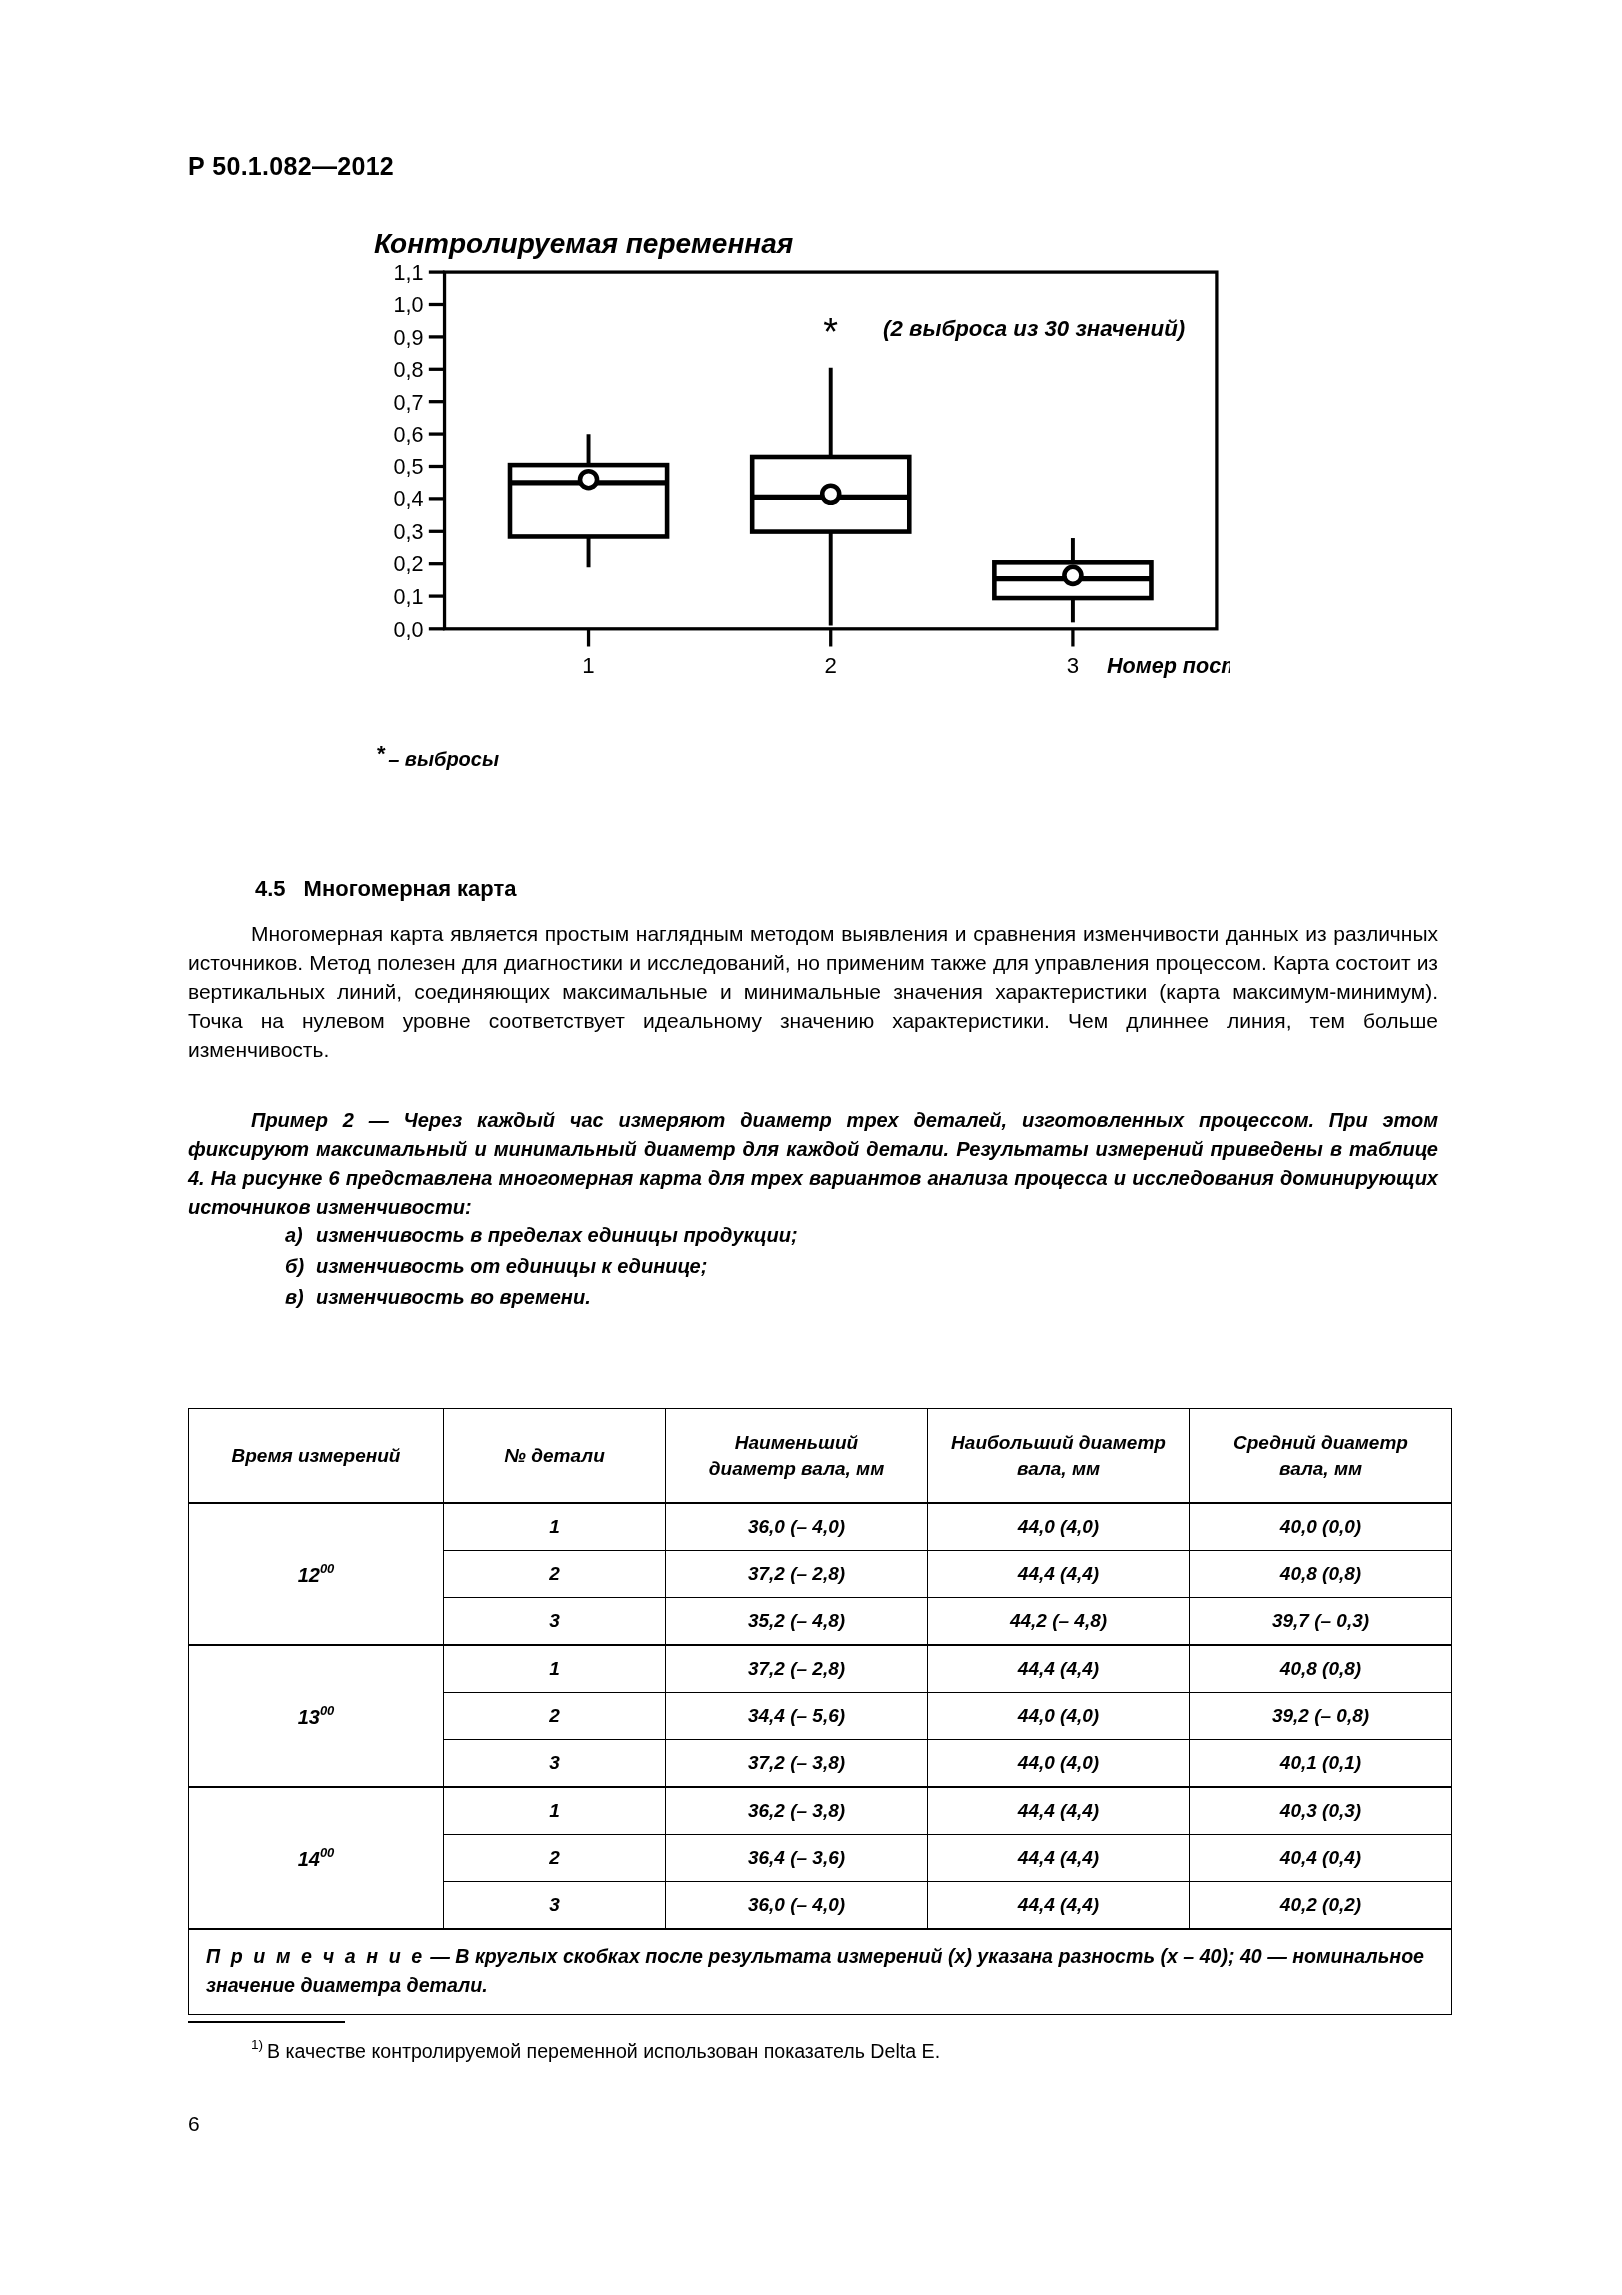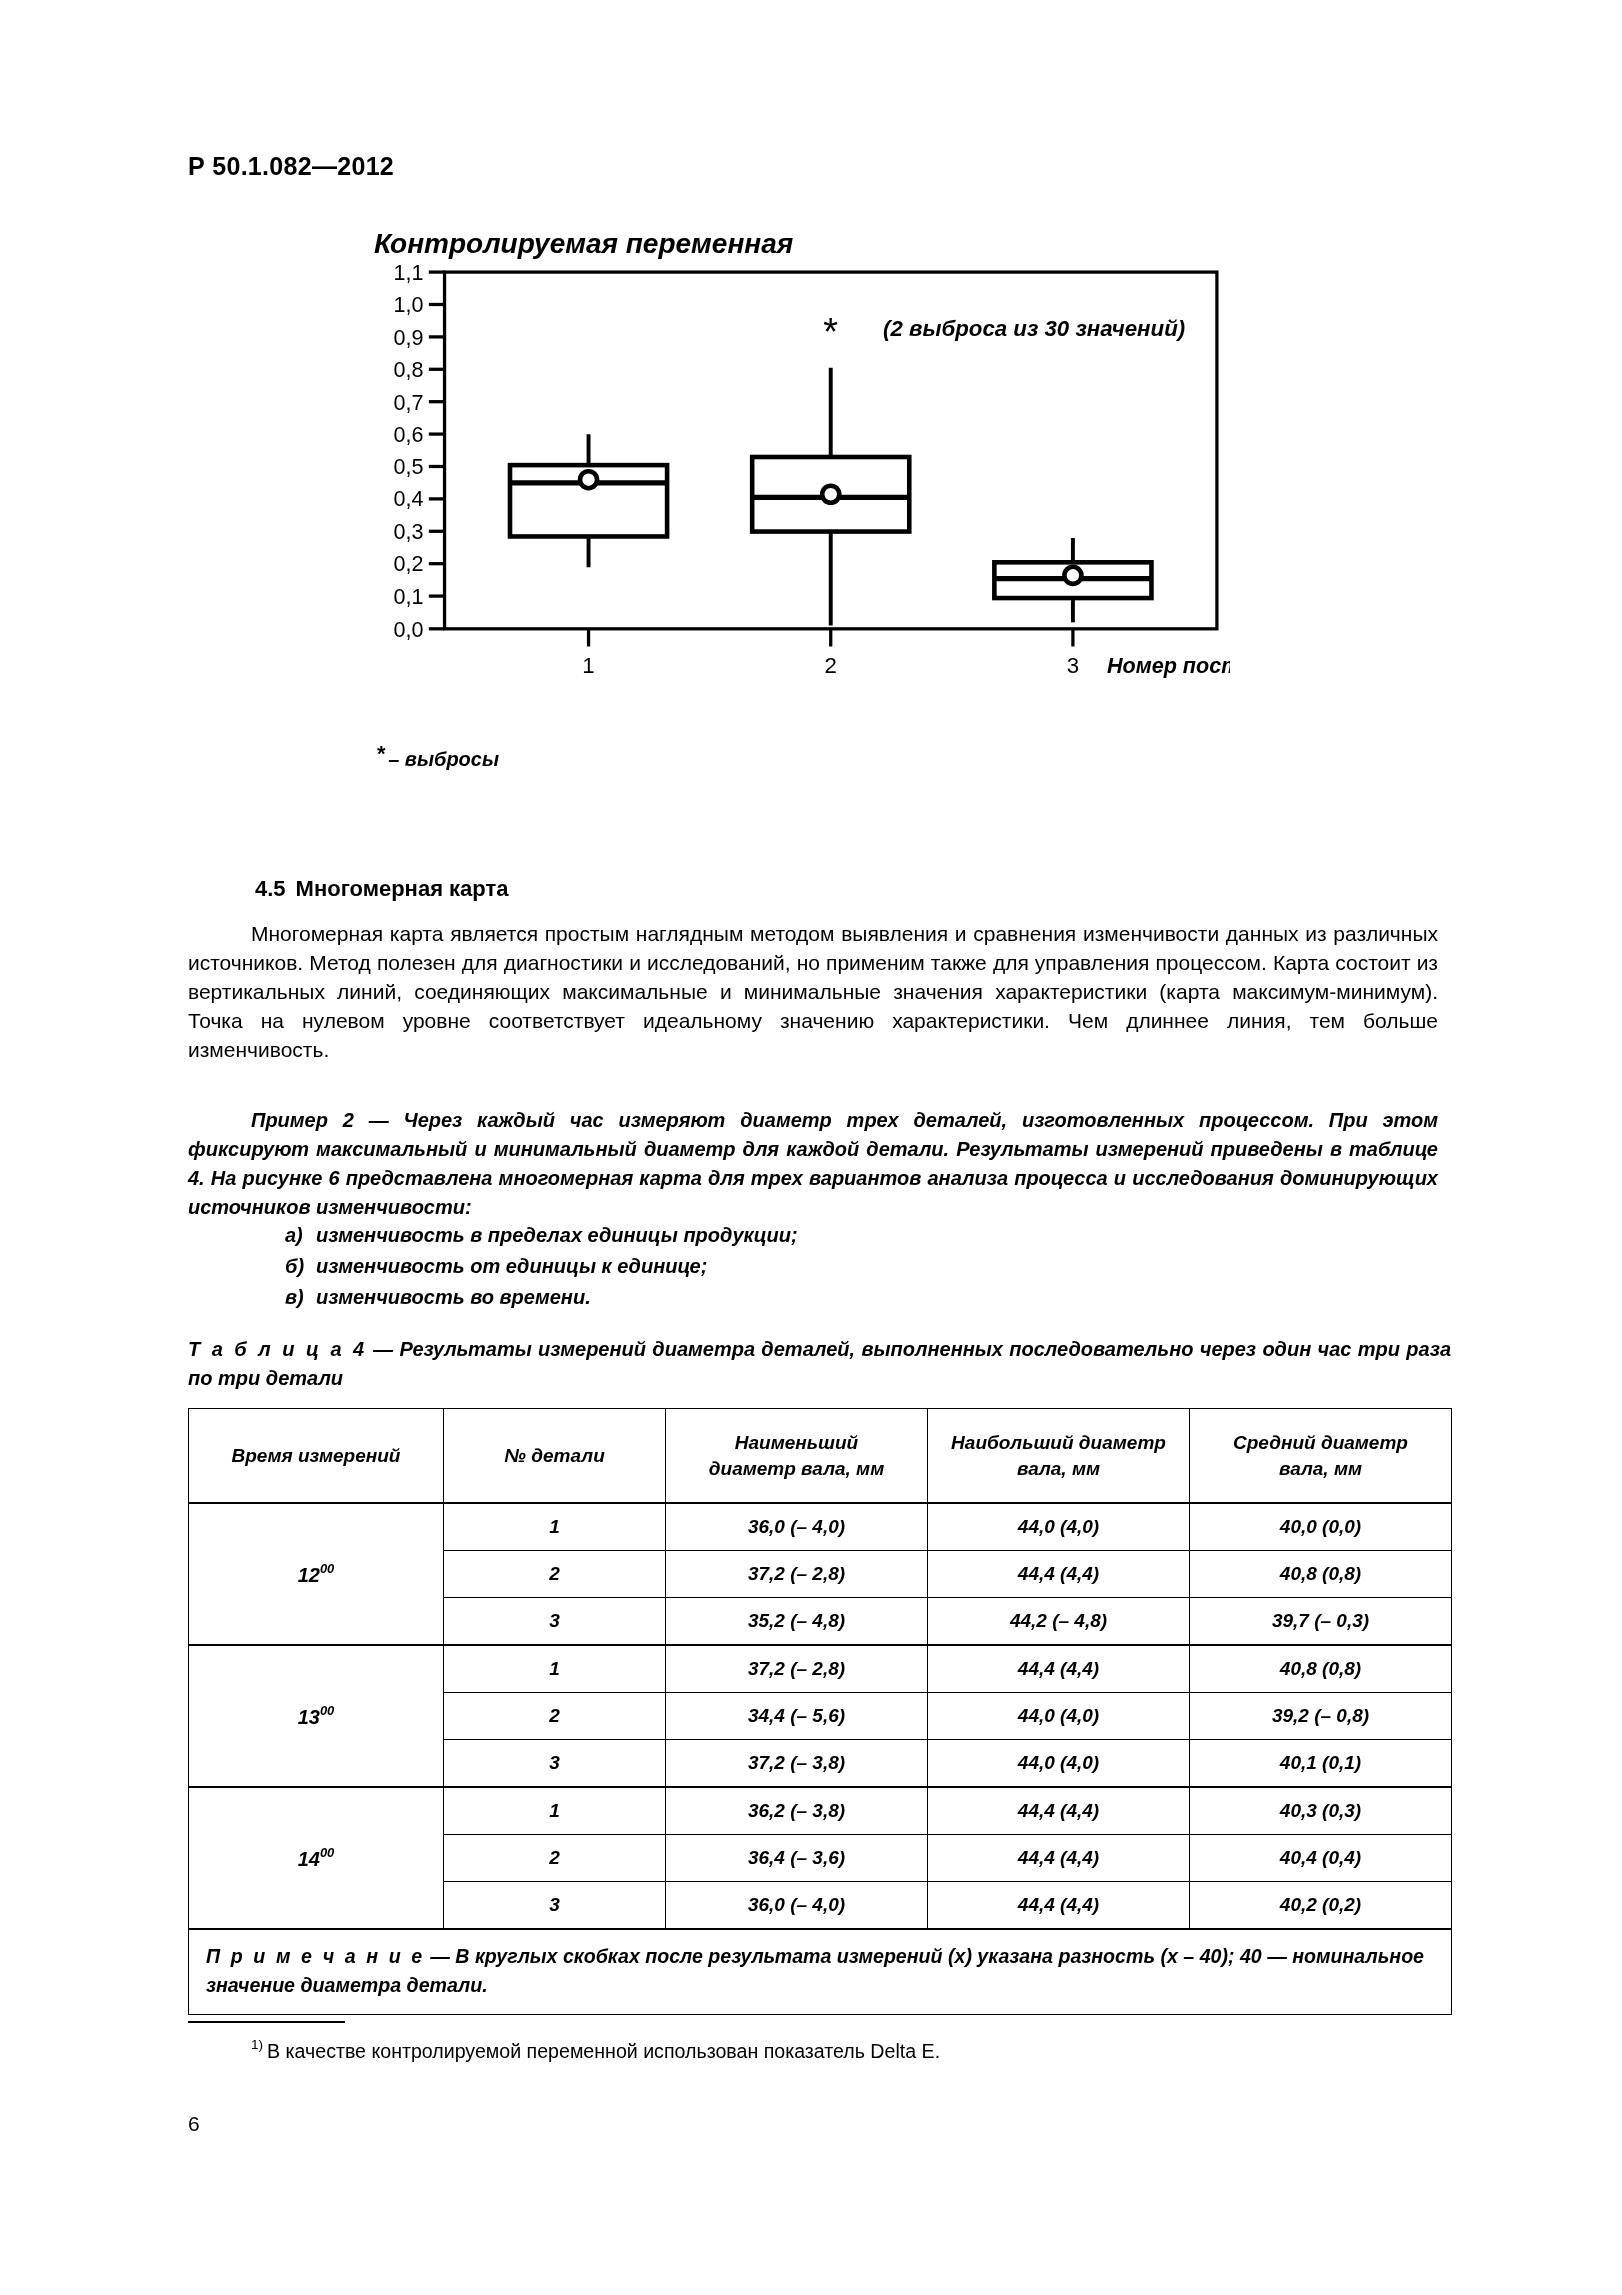--- a/index.html
+++ b/index.html
@@ -90,21 +90,21 @@
 
   
   .section-head {
     position: absolute;
     left: 255px;
     top: 876px;
     font-size: 22px;
     font-weight: bold;
     white-space: nowrap;
   }
-  .section-head .num { margin-right: 10px; }
+  .section-head .num { margin-right: 18px; }
 
   
   .body-par {
     position: absolute;
     left: 188px;
     top: 919px;
     width: 1250px;
     font-size: 21px;
     line-height: 29px;
     text-align: justify;
@@ -332,21 +332,20 @@
   <div class="body-par">Многомерная карта является простым наглядным методом выявления и сравнения изменчивости данных из различных источников. Метод полезен для диагностики и исследований, но применим также для управления процессом. Карта состоит из вертикальных линий, соединяющих максимальные и минимальные значения характеристики (карта максимум-минимум). Точка на нулевом уровне соответствует идеальному значению характеристики. Чем длиннее линия, тем больше изменчивость.</div>
 
   <div class="example-par">Пример 2 — Через каждый час измеряют диаметр трех деталей, изготовленных процессом. При этом фиксируют максимальный и минимальный диаметр для каждой детали. Результаты измерений приведены в таблице 4. На рисунке 6 представлена многомерная карта для трех вариантов анализа процесса и исследования доминирующих источников изменчивости:</div>
 
   <div class="example-list">
     <div class="li"><span class="marker">а)</span><span>изменчивость в пределах единицы продукции;</span></div>
     <div class="li"><span class="marker">б)</span><span>изменчивость от единицы к единице;</span></div>
     <div class="li"><span class="marker">в)</span><span>изменчивость во времени.</span></div>
   </div>
 
-  <div class="table-caption"><span class="sp">Т а б л и ц а  4</span><span> — Результаты измерений диаметра деталей, выполненных последовательно через один час три раза по три детали</span></div>
 
   <table class="tbl">
     <colgroup>
       <col class="col-time">
         <col class="col-part">
         <col class="col-min">
       <col class="col-max">
         <col class="col-avg">
     </colgroup>
     <thead>

